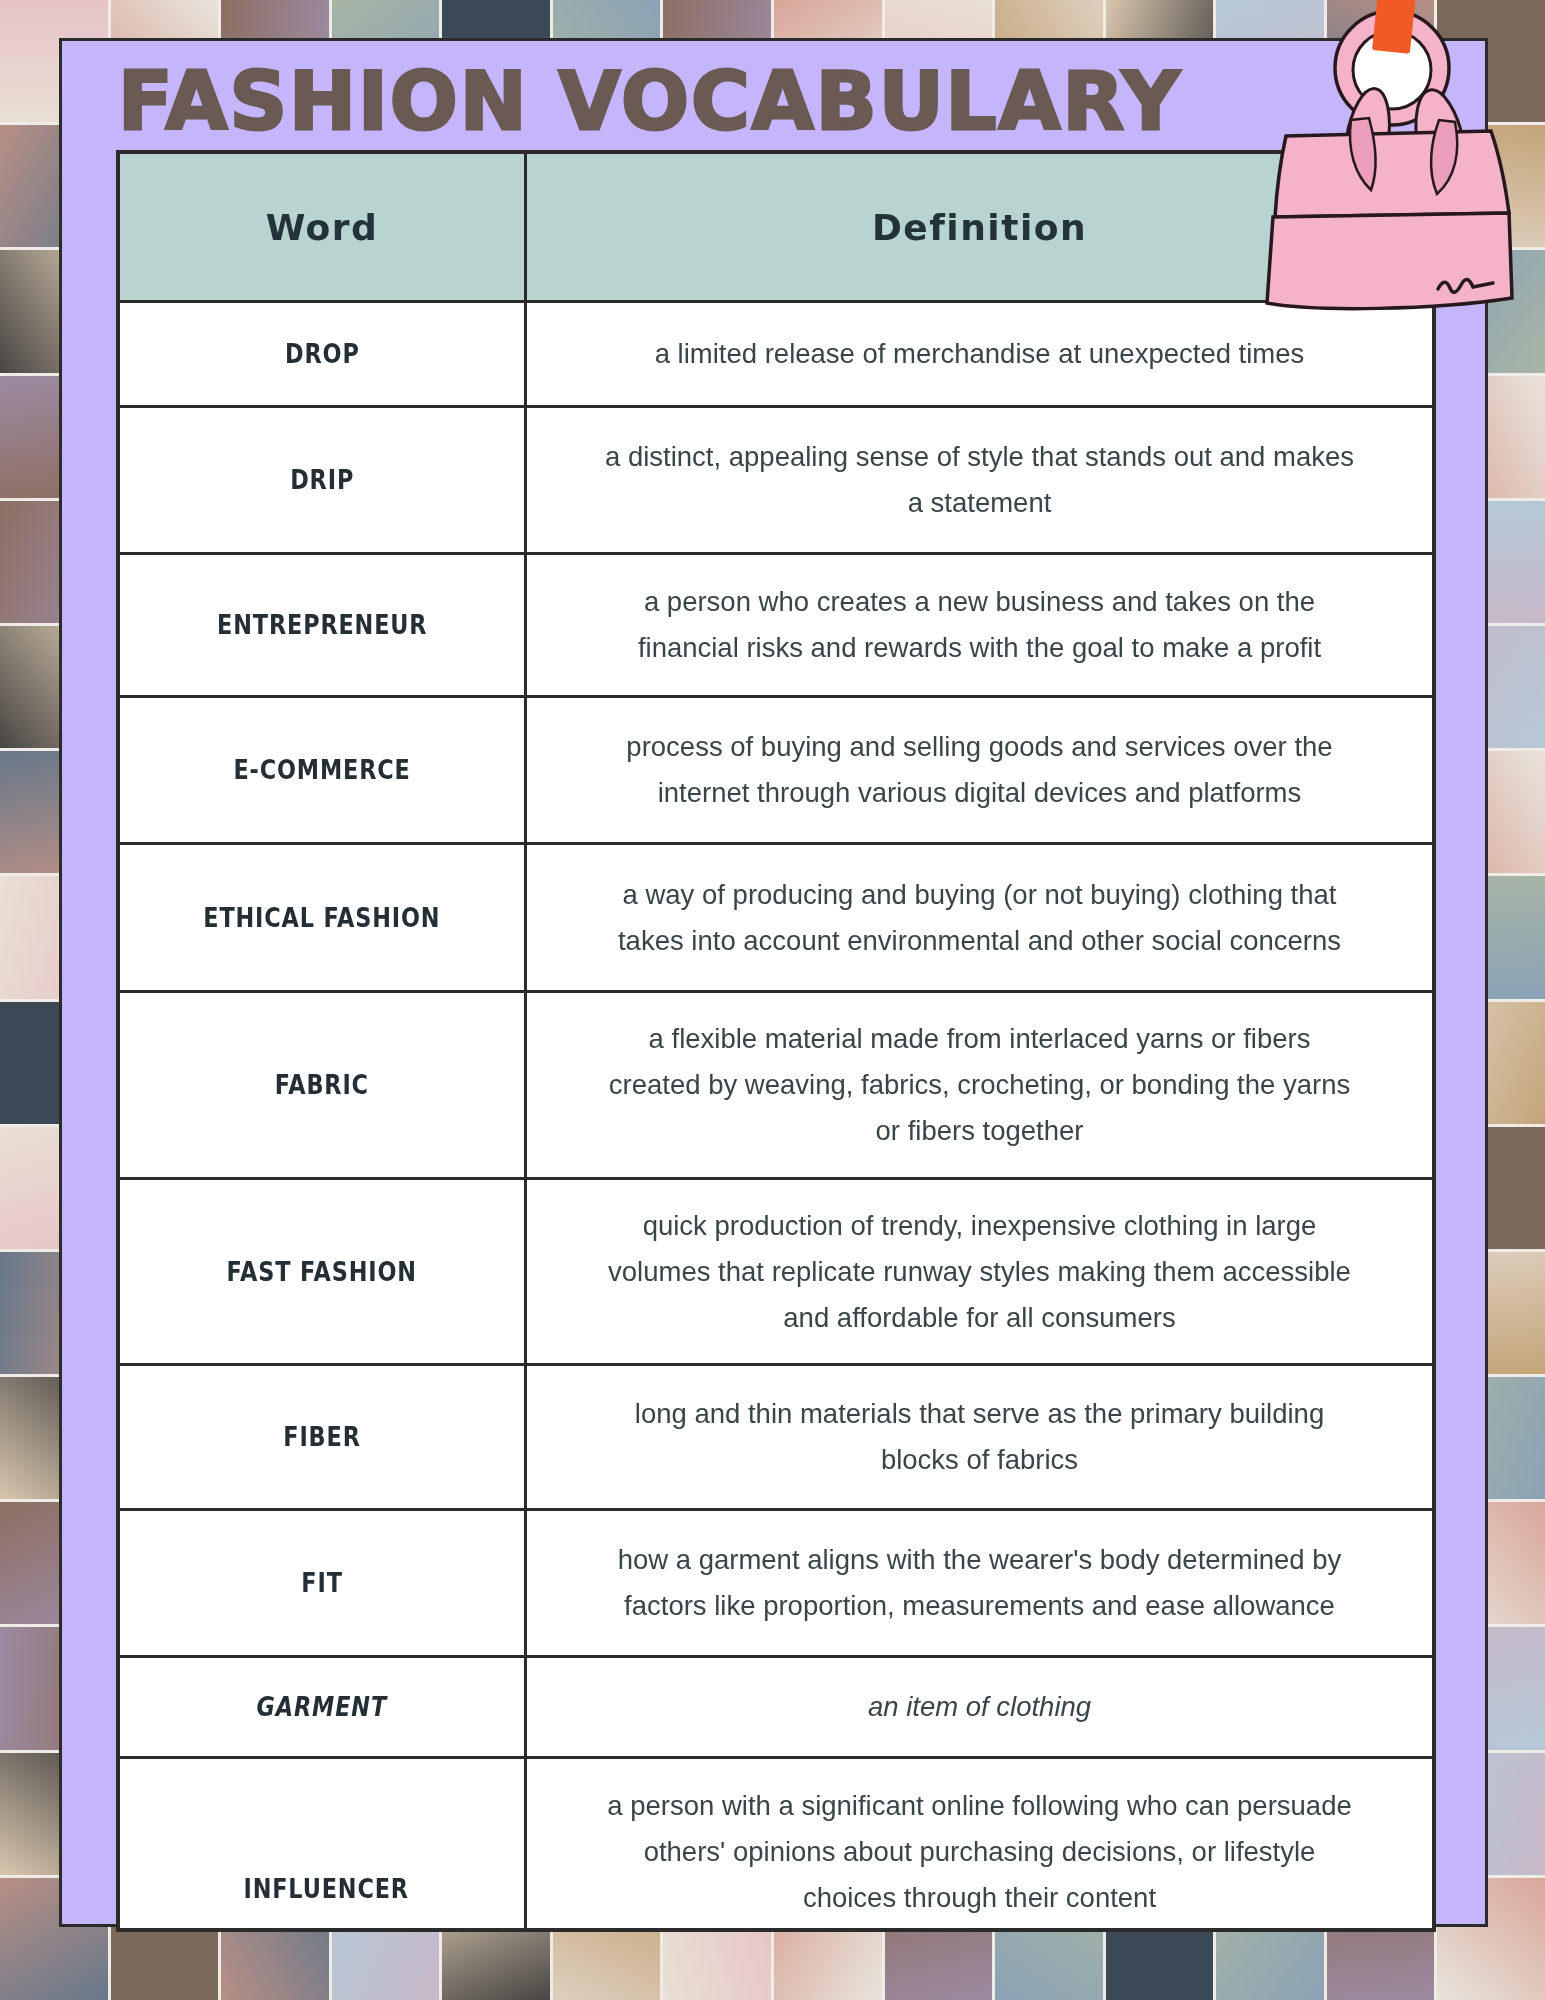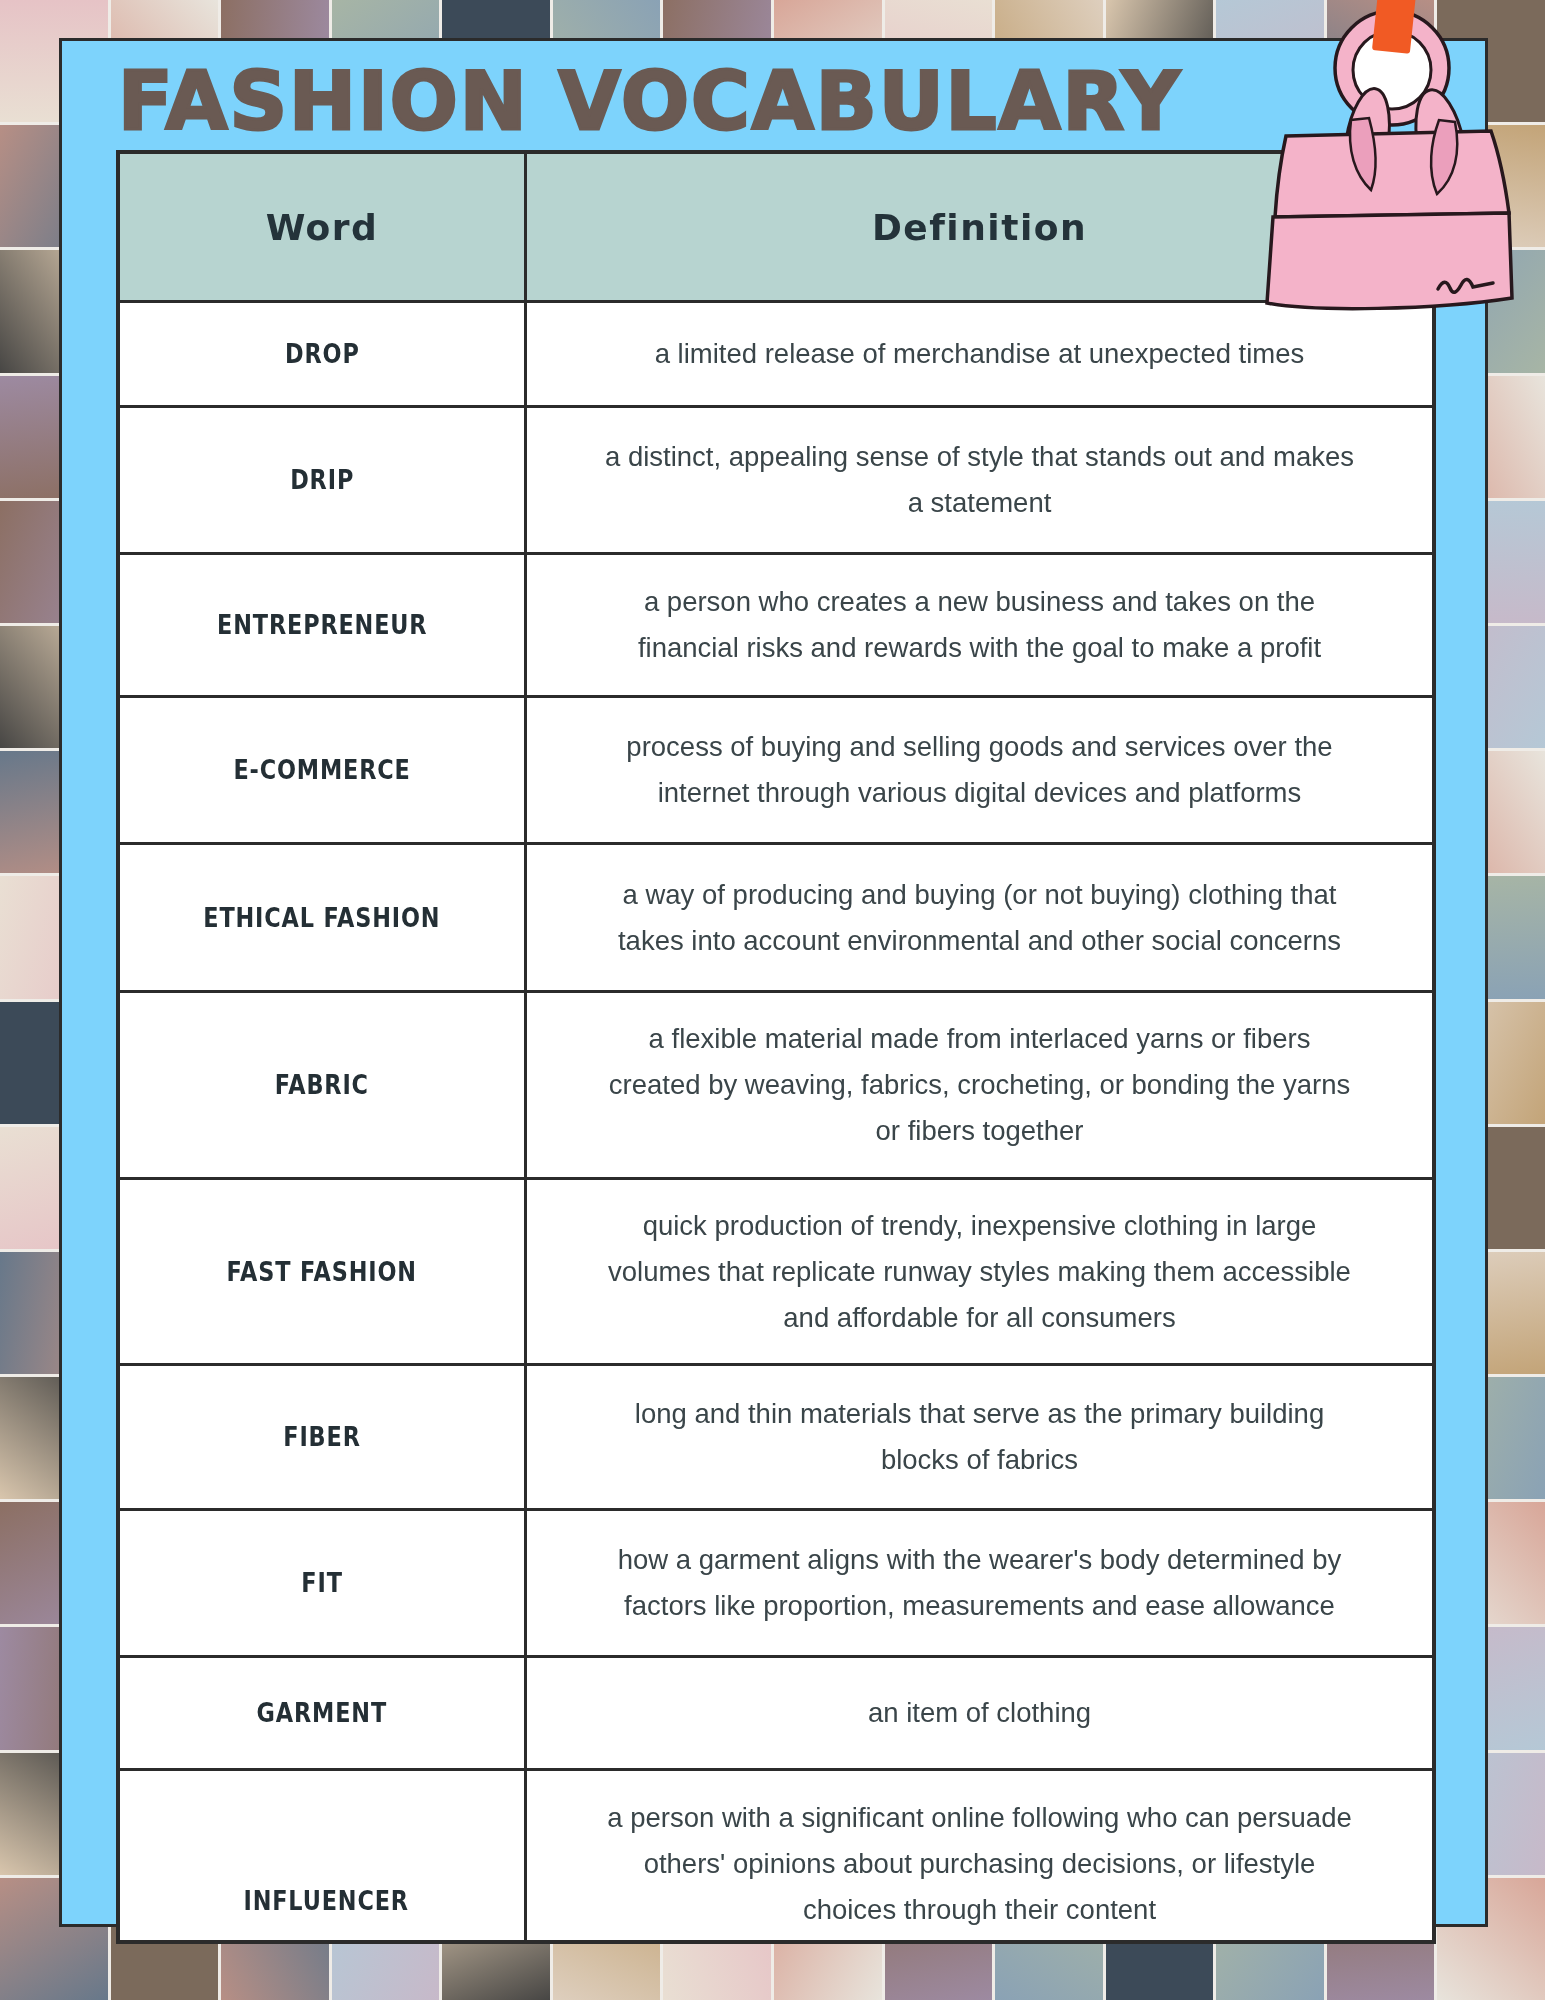--- a/index.html
+++ b/index.html
@@ -13,21 +13,21 @@
     position:absolute;inset:0;z-index:0;
     display:grid;
     grid-template-columns:repeat(14,1fr);
     grid-template-rows:repeat(16,1fr);
     gap:3px;background:#efece7;
   }
   #collage .tile{width:100%;height:100%;}
   
   #page{
     position:absolute;left:59px;top:38px;width:1429px;height:1889px;
-    background:#7dd3fc;border:3px solid var(--border);
+    background:#c4b5fd;border:3px solid var(--border);
     box-sizing:border-box;z-index:1;
   }
   #title{
     position:absolute;left:56px;top:14px;
     font-family:"DejaVu Sans", sans-serif;
     font-size:80px;font-weight:900;letter-spacing:2px;
     color:var(--title);
     -webkit-text-stroke:3px var(--title);
     white-space:nowrap;
   }
@@ -388,21 +388,21 @@
       </div>
       <div class="vrow" style="height: 147px;">
         <div class="word-cell">
           <span class="word-label">FIT</span>
         </div>
         <div class="def-cell">
           <span class="def-text">how a garment aligns with the wearer's body determined by
 factors like proportion, measurements and ease allowance</span>
         </div>
       </div>
-      <div class="vrow" style="height: 113px;">
+      <div class="vrow" style="height: 101px; font-style: italic;">
         <div class="word-cell">
           <span class="word-label">GARMENT</span>
         </div>
         <div class="def-cell">
           <span class="def-text">an item of clothing</span>
         </div>
       </div>
       <div class="vrow cutoff" style="height: 172px;">
         <div class="word-cell">
           <span class="word-label">INFLUENCER</span>

